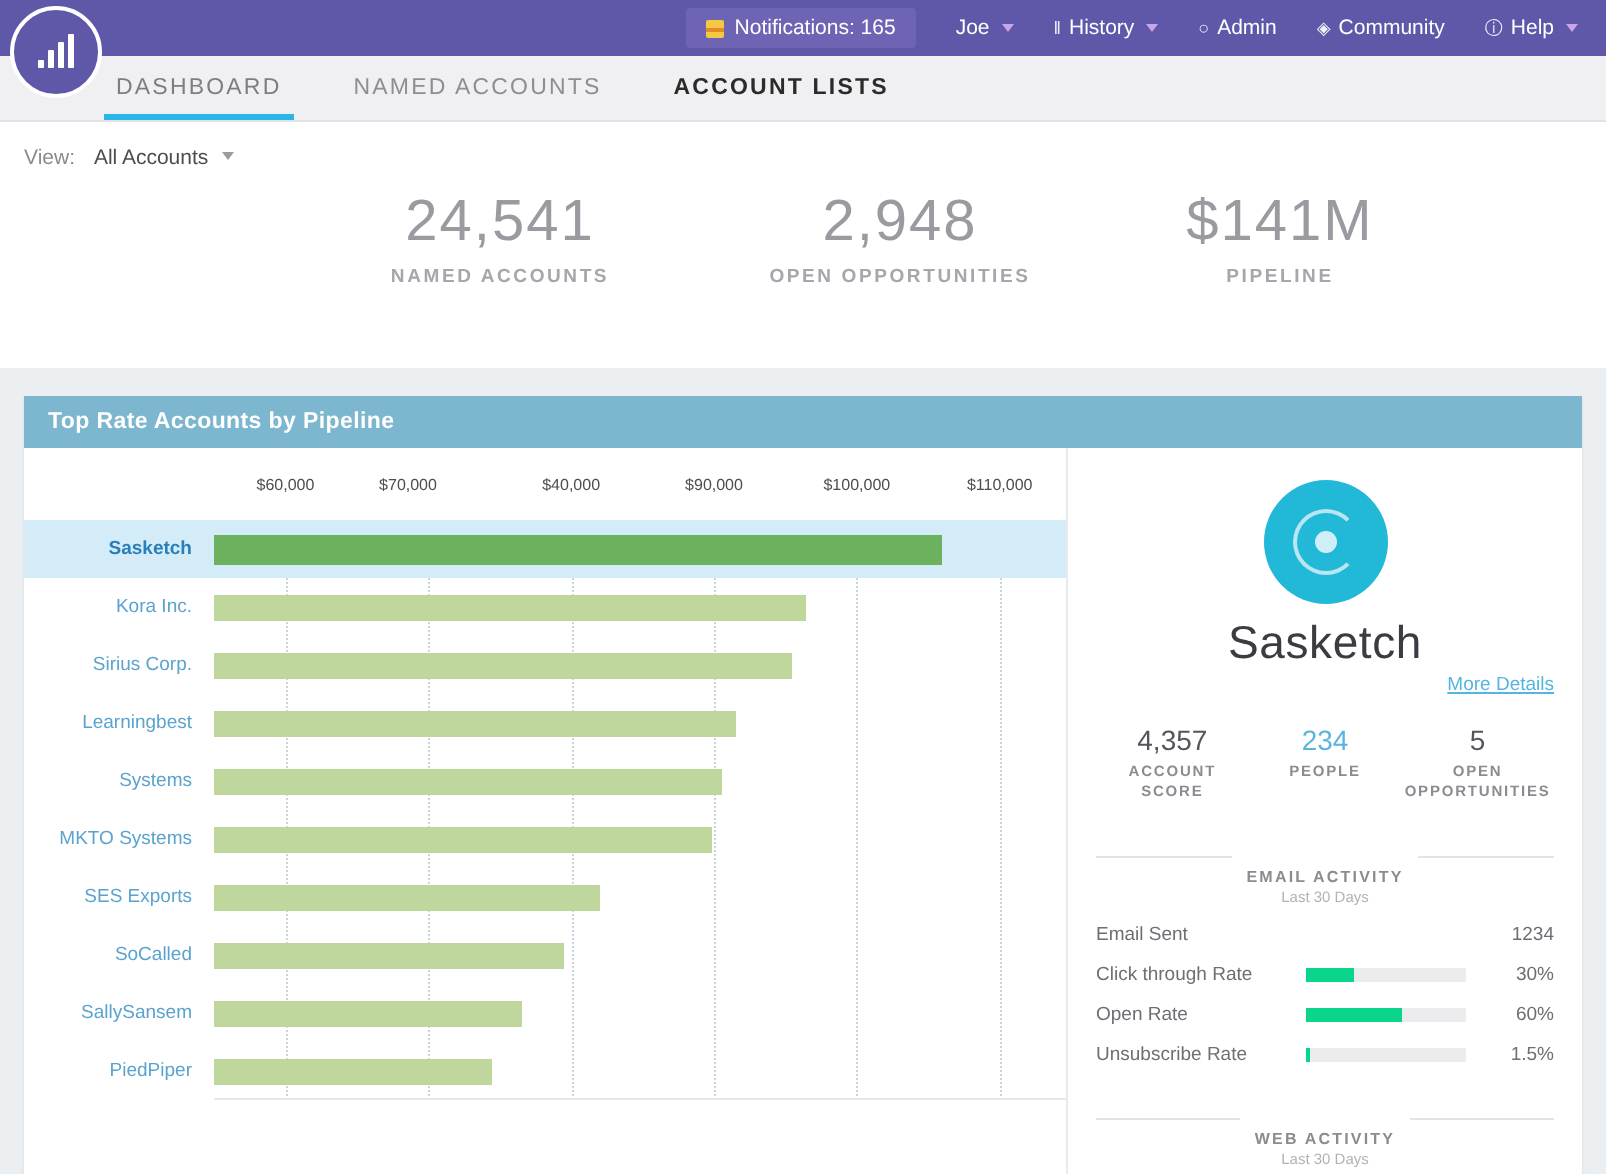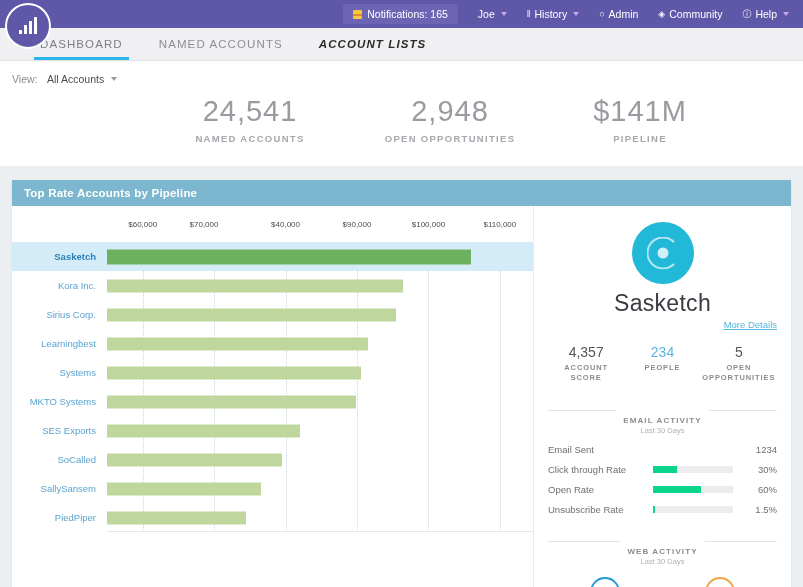--- a/index.html
+++ b/index.html
@@ -48,45 +48,45 @@
   .logo-bars { display: flex; align-items: flex-end; gap: 1.5px; height: 17px; }
   .logo-bars i { display: block; width: 3.5px; background: #ffffff; border-radius: .5px; }
   .logo-bars i:nth-child(1) { height: 4px; }
   .logo-bars i:nth-child(2) { height: 9px; }
   .logo-bars i:nth-child(3) { height: 13px; }
   .logo-bars i:nth-child(4) { height: 17px; }
 
   
   .tabbar {
     height: 33px; background: #f0f0f3; border-bottom: 1px solid #e2e2e6;
-    display: flex; align-items: stretch; padding-left: 22px;
+    display: flex; align-items: stretch; padding-left: 40px;
   }
   .tab {
     display: flex; align-items: center; padding: 0 18px;
     font-size: 11.5px; letter-spacing: 1.1px; color: #8d8d93;
     cursor: pointer; position: relative; background: transparent;
   }
   .tab.active { color: #7d7d85; }
   .tab.active::after {
     content: ""; position: absolute; left: 12px; right: 12px; bottom: 0;
     height: 3px; background: #29b6e8;
   }
-  .tab.bold { color: #2b2b2b; font-weight: bold; font-style: italic; }
+  .tab.bold { color: #2b2b2b; font-weight: bold; }
 
   
   .viewrow { padding: 8px 0 0 12px; }
   .viewrow .vlabel { font-size: 10.5px; color: #8a8a90; }
   .viewrow .vval { font-size: 10.5px; color: #4c4c52; margin-left: 5px; cursor: pointer; }
   .caret-gray {
     width: 0; height: 0; border-left: 3.5px solid transparent;
     border-right: 3.5px solid transparent; border-top: 4px solid #9b9ba1;
     display: inline-block; margin-left: 4px; vertical-align: 2px;
   }
   .kpirow {
-    display: flex; align-items: flex-start; padding: 8px 0 22px 0;
+    display: flex; align-items: flex-start; padding: 8px 0 40px 0;
     background: #ffffff;
   }
   .kpi { flex: 0 0 auto; text-align: center; }
   .kpi.k1 { width: 200px; margin-left: 150px; }
   .kpi.k2 { width: 200px; }
   .kpi.k3 { width: 180px; }
   .kpi .num {
     font-size: 29px; color: #9a9aa0; font-weight: 300;
     letter-spacing: 1px; line-height: 1.15;
   }

